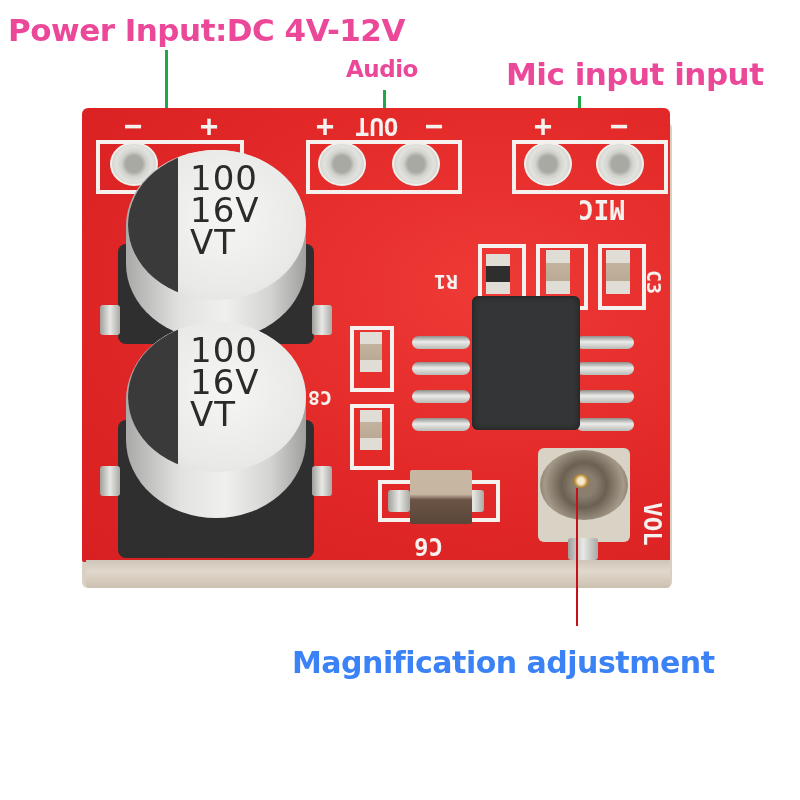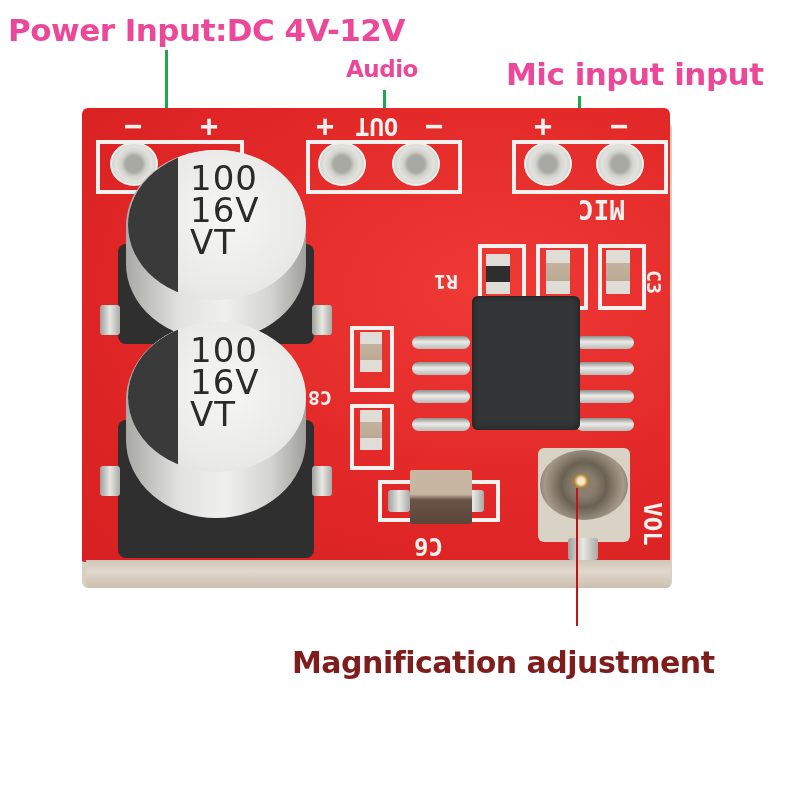--- a/index.html
+++ b/index.html
@@ -1,21 +1,21 @@
 <!DOCTYPE html>
 <html><head>
 <meta charset="utf-8">
 <style>
   html, body { margin: 0; padding: 0; background: #ffffff; }
   body { width: 800px; height: 800px; position: relative; overflow: hidden; font-family: "DejaVu Sans", sans-serif; }
 
   
   .label { position: absolute; font-family: "DejaVu Sans", sans-serif; font-weight: bold; white-space: nowrap; letter-spacing: -0.5px; }
   .green { color: #ec4899; }
-  .red { color: #7f1d1d; }
+  .red { color: #3b82f6; }
   .line-g { position: absolute; width: 3px; background: #1fa84a; }
   .line-r { position: absolute; width: 2px; background: #c8101a; }
 
   
   .pcb-edge { position: absolute; left: 82px; top: 122px; width: 590px; height: 466px; background: #d9cfc3; border-radius: 6px; }
   .pcb { position: absolute; left: 82px; top: 108px; width: 588px; height: 454px; background: #e42a2c; border-radius: 6px 6px 2px 2px;
          background-image: radial-gradient(ellipse at 70% 40%, #ef3a36 0%, #e02626 60%, #d82022 100%); }
   .pcb-bottom { position: absolute; left: 86px; top: 560px; width: 584px; height: 28px;
                 background: linear-gradient(#cfc5b8, #e1d8cc 40%, #cbbfb0); border-radius: 0 0 4px 4px; }
 

